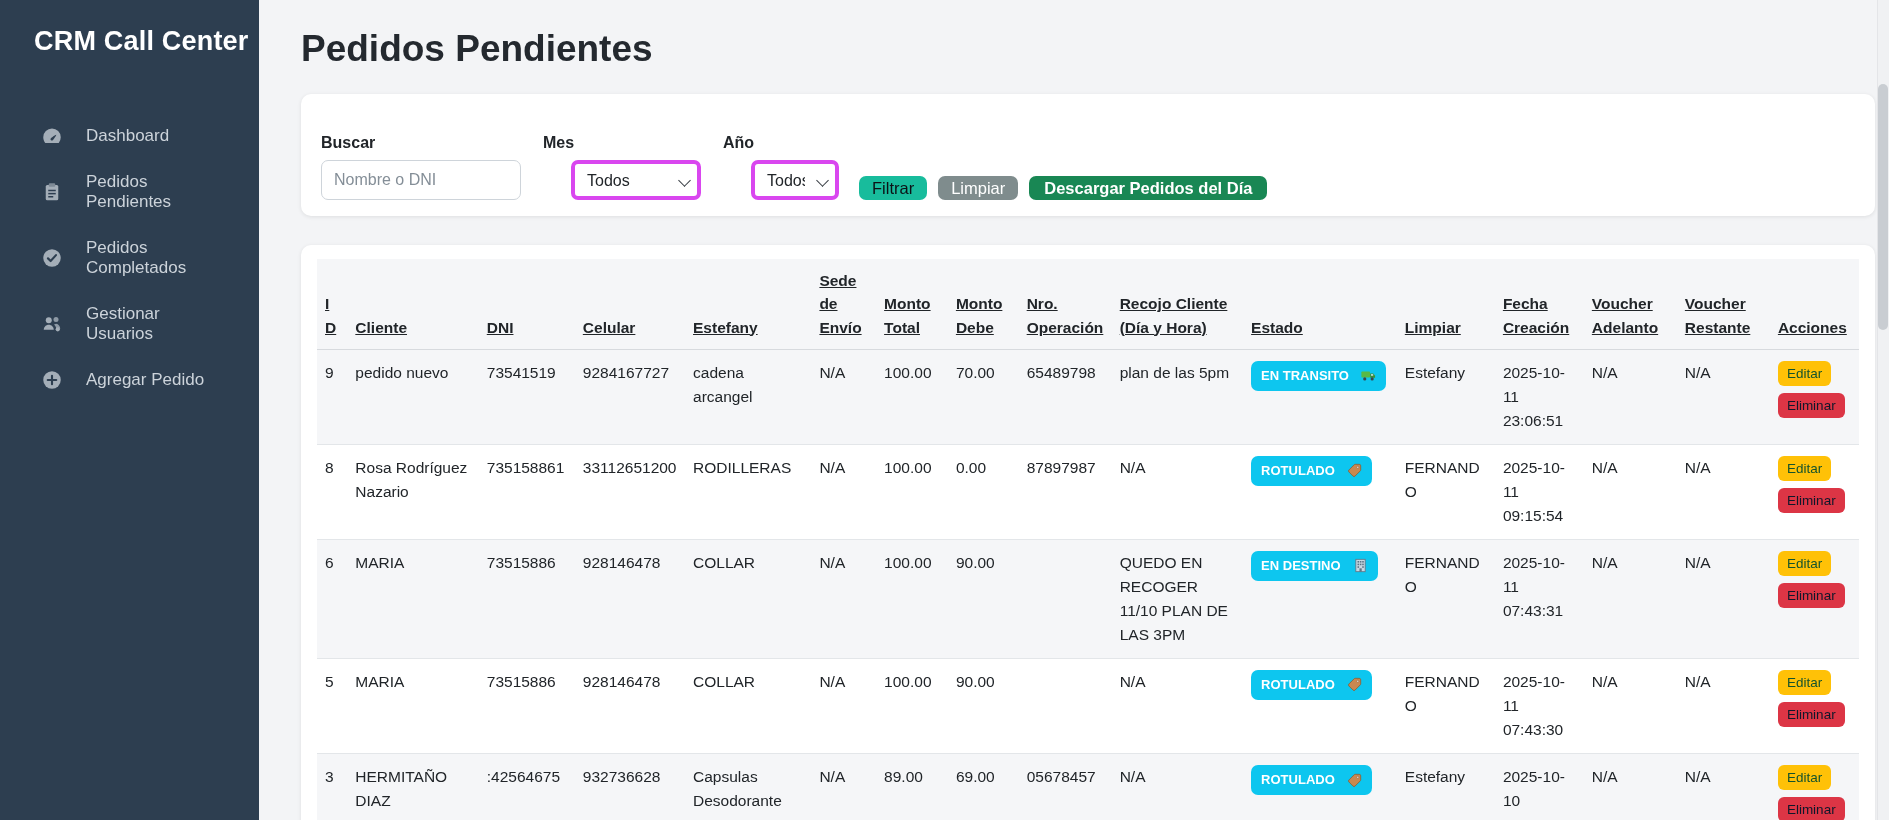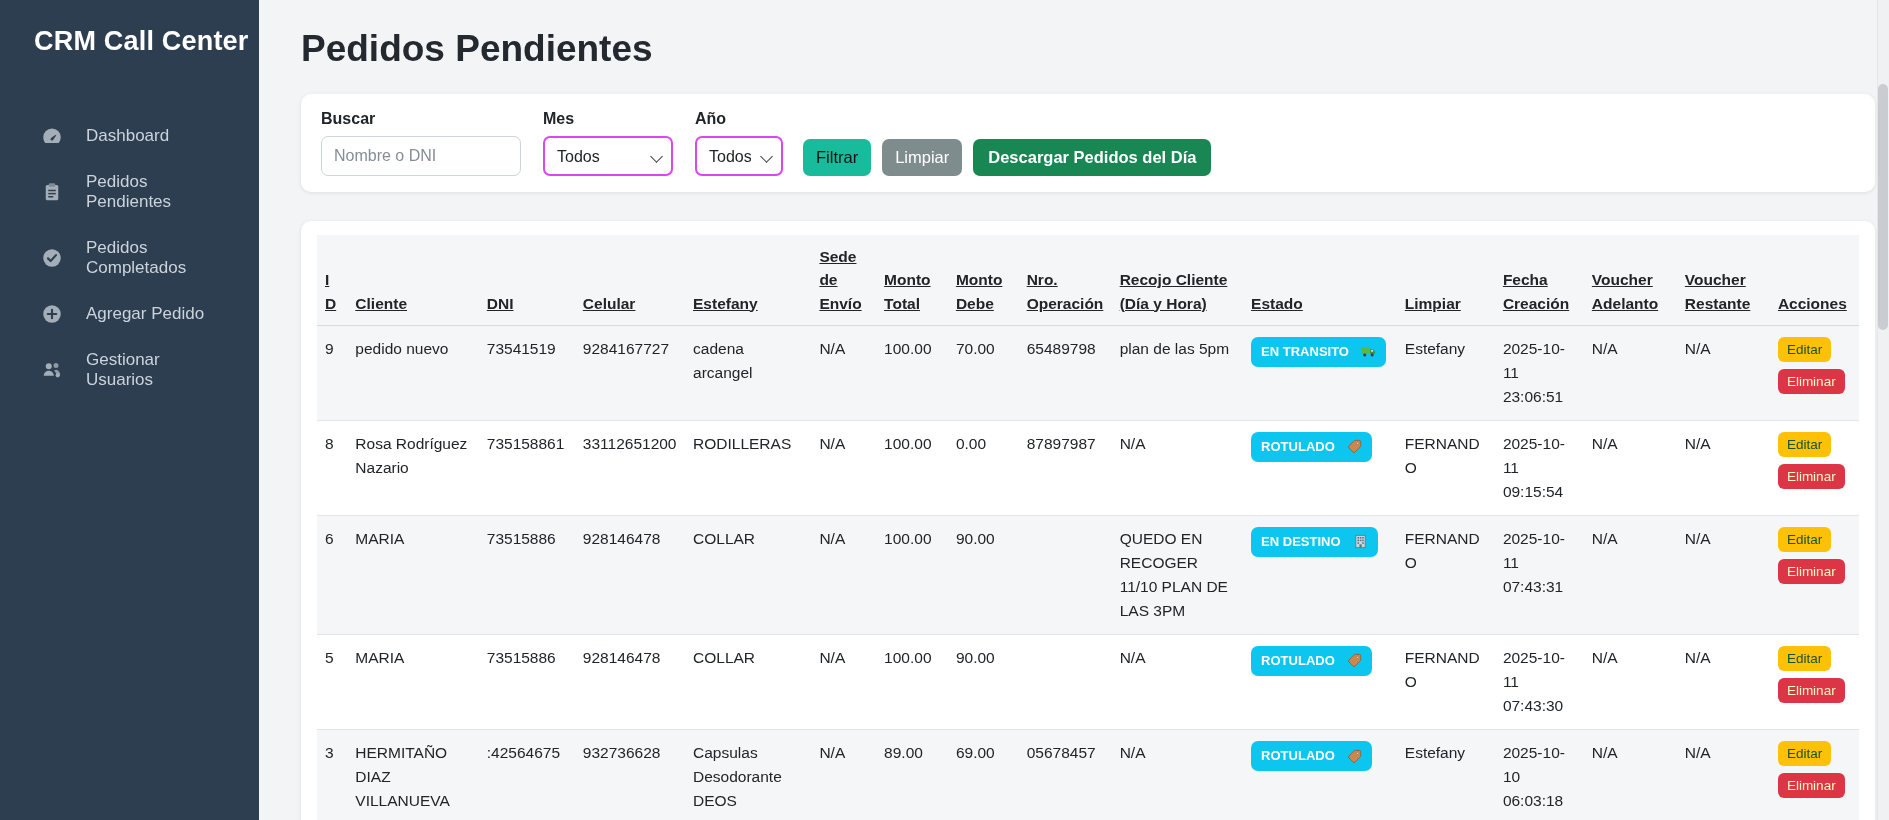--- a/index.html
+++ b/index.html
@@ -26,44 +26,44 @@
   .brand{color:#fff;font-size:27px;font-weight:700;padding:26px 10px 0 34px;letter-spacing:.2px;}
   .nav{margin-top:56px;}
   .nav-item{display:flex;align-items:center;gap:24px;padding:13px 42px;color:#ccd3da;font-size:17px;cursor:pointer;}
   .nav-icon{width:20px;height:20px;flex:0 0 20px;display:inline-flex;}
   
   .main{position:absolute;left:259px;top:0;width:1630px;height:820px;padding:24px 14px 0 42px;}
   h1{font-size:37px;font-weight:600;color:#24292f;margin:4px 0 24px;}
   .card{background:#fff;border-radius:10px;box-shadow:0 1px 4px rgba(0,0,0,.09);}
   
   .filter-card{width:1574px;padding:16px 20px;display:flex;align-items:flex-end;gap:22px;margin-bottom:29px;}
-  .fgroup label{display:block;font-weight:700;font-size:16px;margin-bottom:8px;color:#212529;}
+  .fgroup label{display:block;font-weight:700;font-size:16px;margin-bottom:8px;color:#212529;margin-top:24px;}
   .fgroup input{width:200px;height:40px;border:1px solid #ced4da;border-radius:7px;padding:0 12px;font-size:16px;font-family:inherit;color:#212529;outline:none;}
   .fgroup input::placeholder{color:#848e97;}
   .select-wrap{position:relative;display:inline-block;}
-  .select-wrap select{appearance:none;-webkit-appearance:none;height:40px;border:2px solid #d946ef;border-radius:7px;padding:0 30px 0 12px;font-size:16px;font-family:inherit;color:#212529;background:#fff;outline:none;}
+  .select-wrap select{appearance:none;-webkit-appearance:none;height:40px;border:4px solid #d946ef;border-radius:7px;padding:0 30px 0 12px;font-size:16px;font-family:inherit;color:#212529;background:#fff;outline:none;margin-left:28px;}
   .select-wrap.w-mes select{width:130px;}
   .select-wrap.w-ano select{width:88px;}
   .select-wrap::after{content:"";position:absolute;right:12px;top:16px;width:8px;height:8px;border-right:1.8px solid #343a40;border-bottom:1.8px solid #343a40;transform:rotate(45deg);pointer-events:none;}
-  .btn{height:37px;border:none;border-radius:7px;font-size:16.5px;font-family:inherit;padding:0 13px;cursor:pointer;white-space:nowrap;}
+  .btn{height:24px;border:none;border-radius:7px;font-size:16.5px;font-family:inherit;padding:0 13px;cursor:pointer;white-space:nowrap;}
   .btn-filtrar{background:var(--teal);color:#0c1216;}
   .btn-limpiar{background:var(--gray-btn);color:#fff;}
   .btn-descargar{background:var(--green-btn);color:#fff;font-weight:700;padding:0 15px;}
   .btn-group{display:flex;gap:11px;margin-left:-2px;}
   
   .table-card{width:1574px;padding:14px 16px 16px;}
   table{width:100%;border-collapse:collapse;table-layout:fixed;font-size:15.5px;}
   thead th{text-align:left;vertical-align:bottom;font-weight:700;padding:10px 8px;background:var(--stripe);border-bottom:1px solid #d7dade;line-height:1.5;overflow-wrap:break-word;text-decoration:underline;}
   tbody td{padding:11px 8px;vertical-align:top;border-bottom:1px solid var(--border);line-height:1.55;overflow-wrap:break-word;}
   tbody tr:nth-child(odd){background:var(--stripe);}
   .badge{display:inline-flex;align-items:center;gap:12px;background:var(--badge);color:#fff;font-weight:700;font-size:13px;padding:5px 10px;border-radius:7px;white-space:nowrap;}
   .badge svg{flex:0 0 auto;}
   .act-btn{display:block;border:none;border-radius:6px;font-size:13.5px;font-family:inherit;padding:5px 9px;cursor:pointer;margin-bottom:7px;}
   .act-editar{background:var(--warn);color:#14532d;}
-  .act-eliminar{background:var(--danger);color:#fef9c3;}
+  .act-eliminar{background:var(--danger);color:#0f172a;}
   
   .sb-track{position:absolute;right:0;top:0;width:12px;height:820px;background:#f0f1f3;border-left:1px solid #e4e5e8;}
   .sb-thumb{position:absolute;right:1px;top:84px;width:10px;height:246px;background:#c9cdd2;border-radius:5px;}
 </style>
 </head>
 <body>
 
 <aside class="sidebar">
   <div class="brand">CRM Call Center</div>
   <nav class="nav">
@@ -93,37 +93,37 @@
         <svg viewBox="0 0 16 16" width="20" height="20">
             <circle cx="8" cy="8" r="7" fill="#a4aeb8"></circle>
             <path d="M4.8 8.3l2.1 2.1 4.3-4.7" stroke="#2d3e50" stroke-width="1.7" fill="none" stroke-linecap="round" stroke-linejoin="round"></path>
           </svg>
       </span>
       <span>Pedidos Completados</span>
     </div>
     <div class="nav-item">
       <span class="nav-icon">
         <svg viewBox="0 0 16 16" width="20" height="20">
-            <circle cx="8" cy="8" r="7" fill="#a4aeb8"></circle>
-            <path d="M8 4.6v6.8M4.6 8h6.8" stroke="#2d3e50" stroke-width="1.7" stroke-linecap="round"></path>
-          </svg>
-      </span>
-      <span>Agregar Pedido</span>
-    </div>
-    <div class="nav-item">
-      <span class="nav-icon">
-        <svg viewBox="0 0 16 16" width="20" height="20">
             <circle cx="5.4" cy="4.9" r="2.4" fill="#a4aeb8"></circle>
             <path d="M1.4 12.6c0-2.2 1.8-4 4-4s4 1.8 4 4z" fill="#a4aeb8"></path>
             <circle cx="11.2" cy="4.4" r="2" fill="#8d99a5"></circle>
             <path d="M9.6 8.4c1 .9 1.7 2 1.8 3.4h3.2c0-2-1.4-3.7-3.3-4z" fill="#8d99a5"></path>
             <circle cx="12.6" cy="12.2" r="1.7" fill="#a4aeb8"></circle>
           </svg>
       </span>
       <span>Gestionar Usuarios</span>
+    </div>
+    <div class="nav-item">
+      <span class="nav-icon">
+        <svg viewBox="0 0 16 16" width="20" height="20">
+            <circle cx="8" cy="8" r="7" fill="#a4aeb8"></circle>
+            <path d="M8 4.6v6.8M4.6 8h6.8" stroke="#2d3e50" stroke-width="1.7" stroke-linecap="round"></path>
+          </svg>
+      </span>
+      <span>Agregar Pedido</span>
     </div>
   </nav>
 </aside>
 
 <main class="main">
   <h1>Pedidos Pendientes</h1>
 
   <section class="card filter-card">
     <div class="fgroup">
       <label>Buscar</label>

